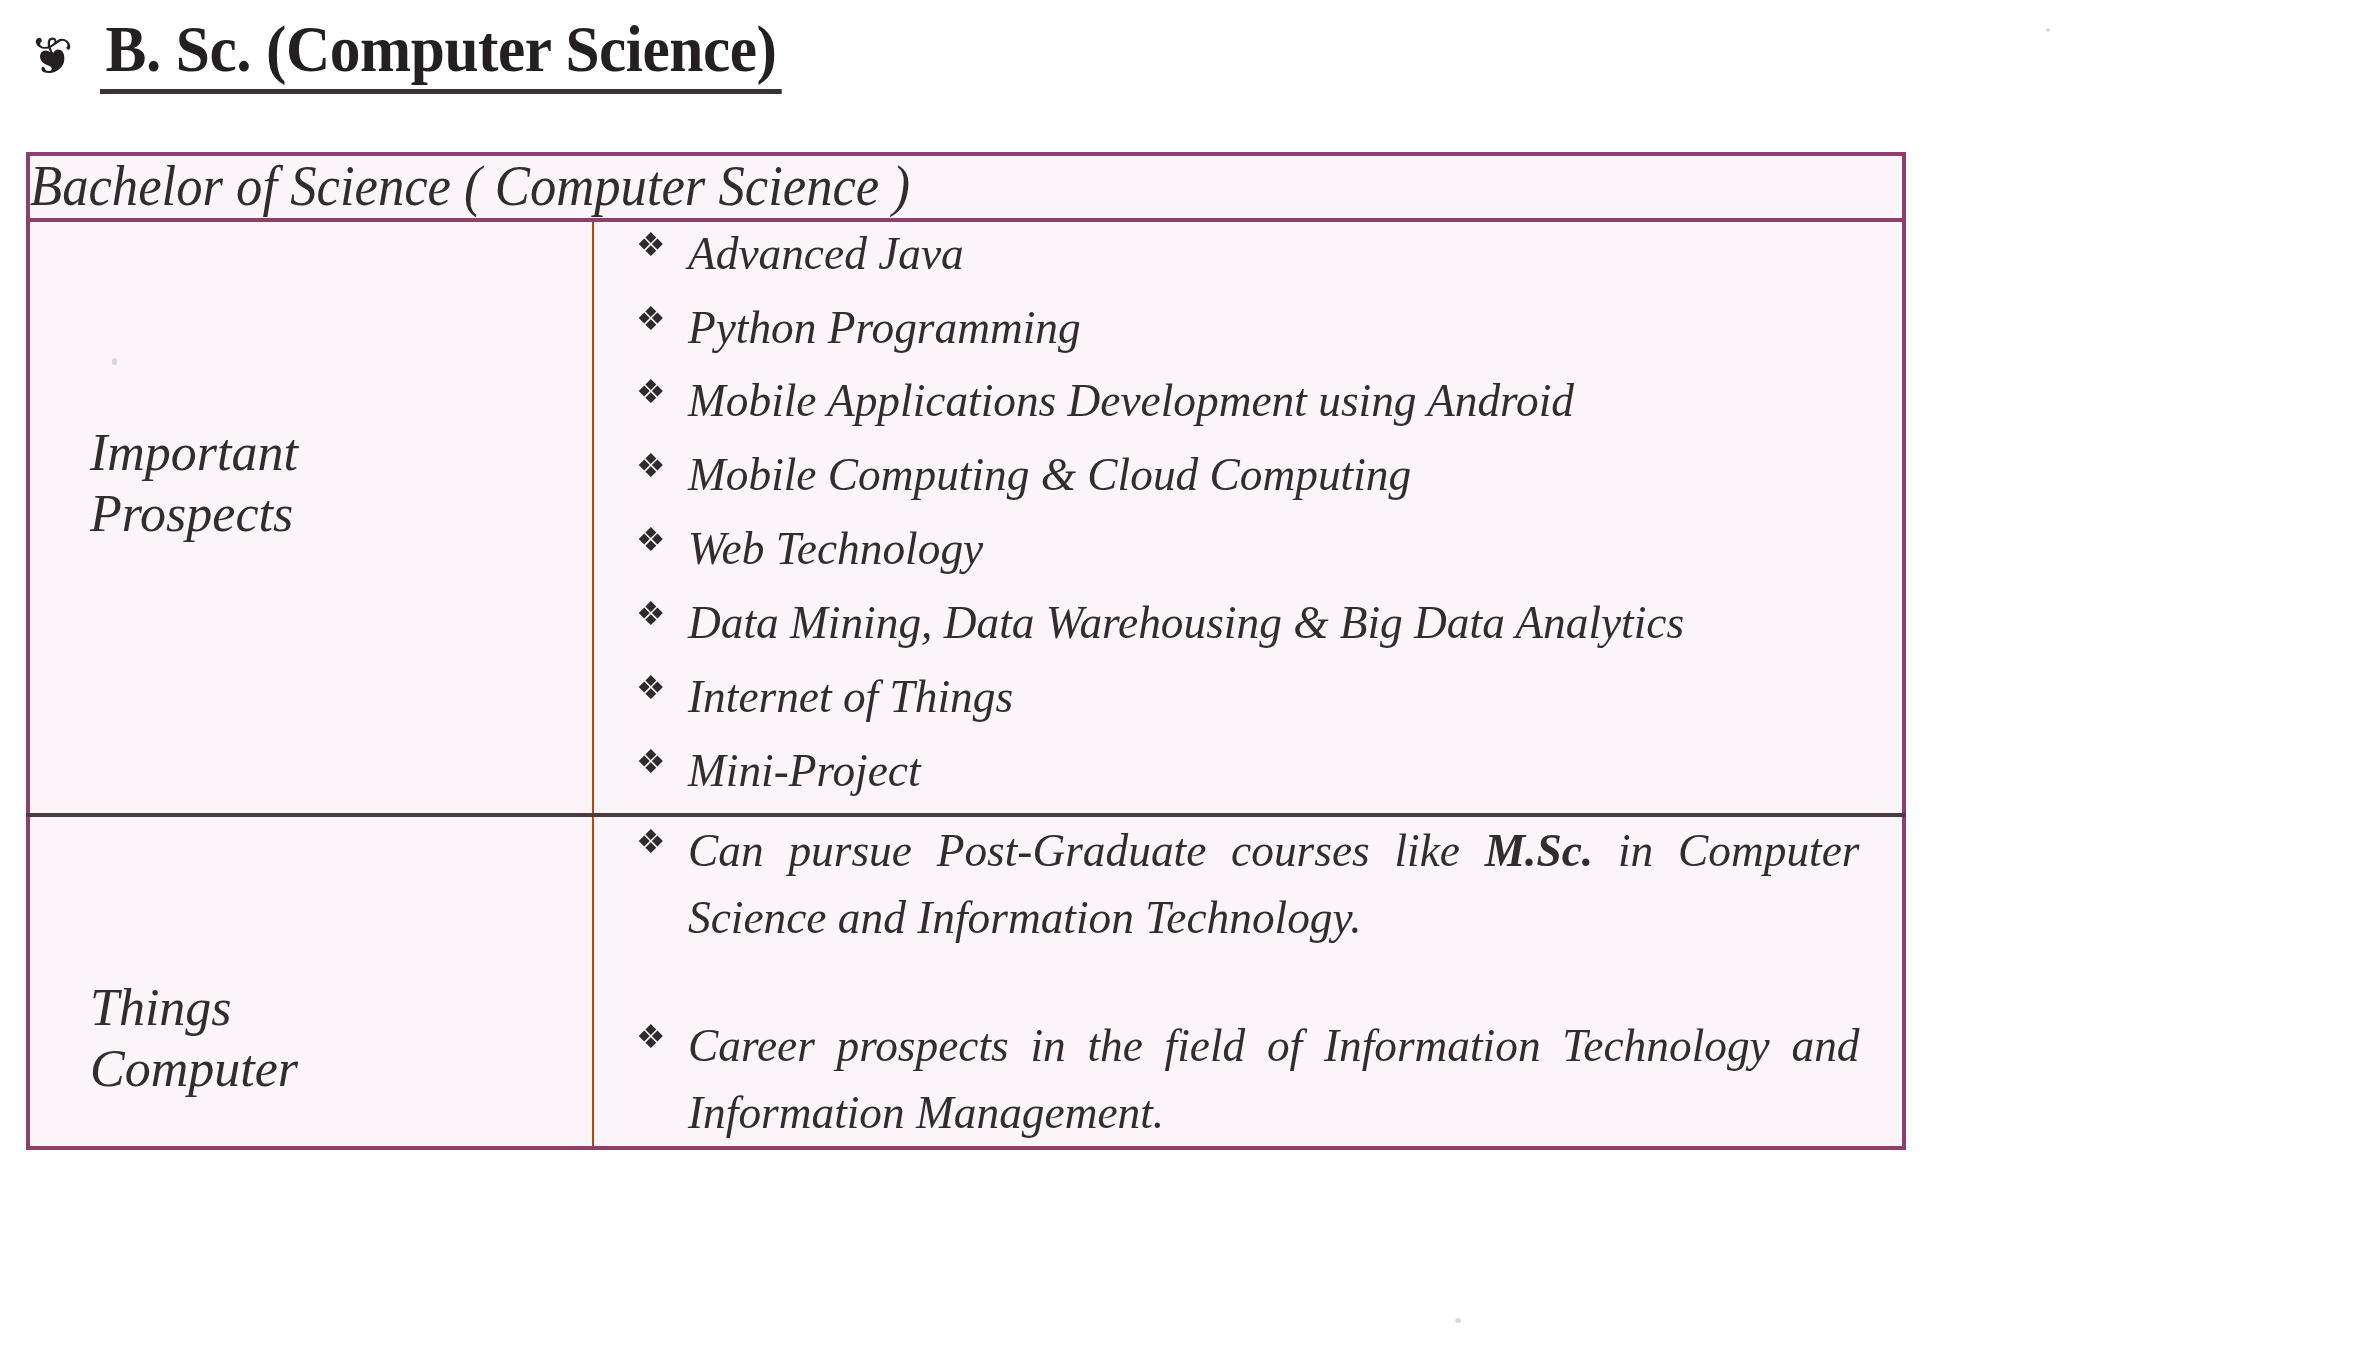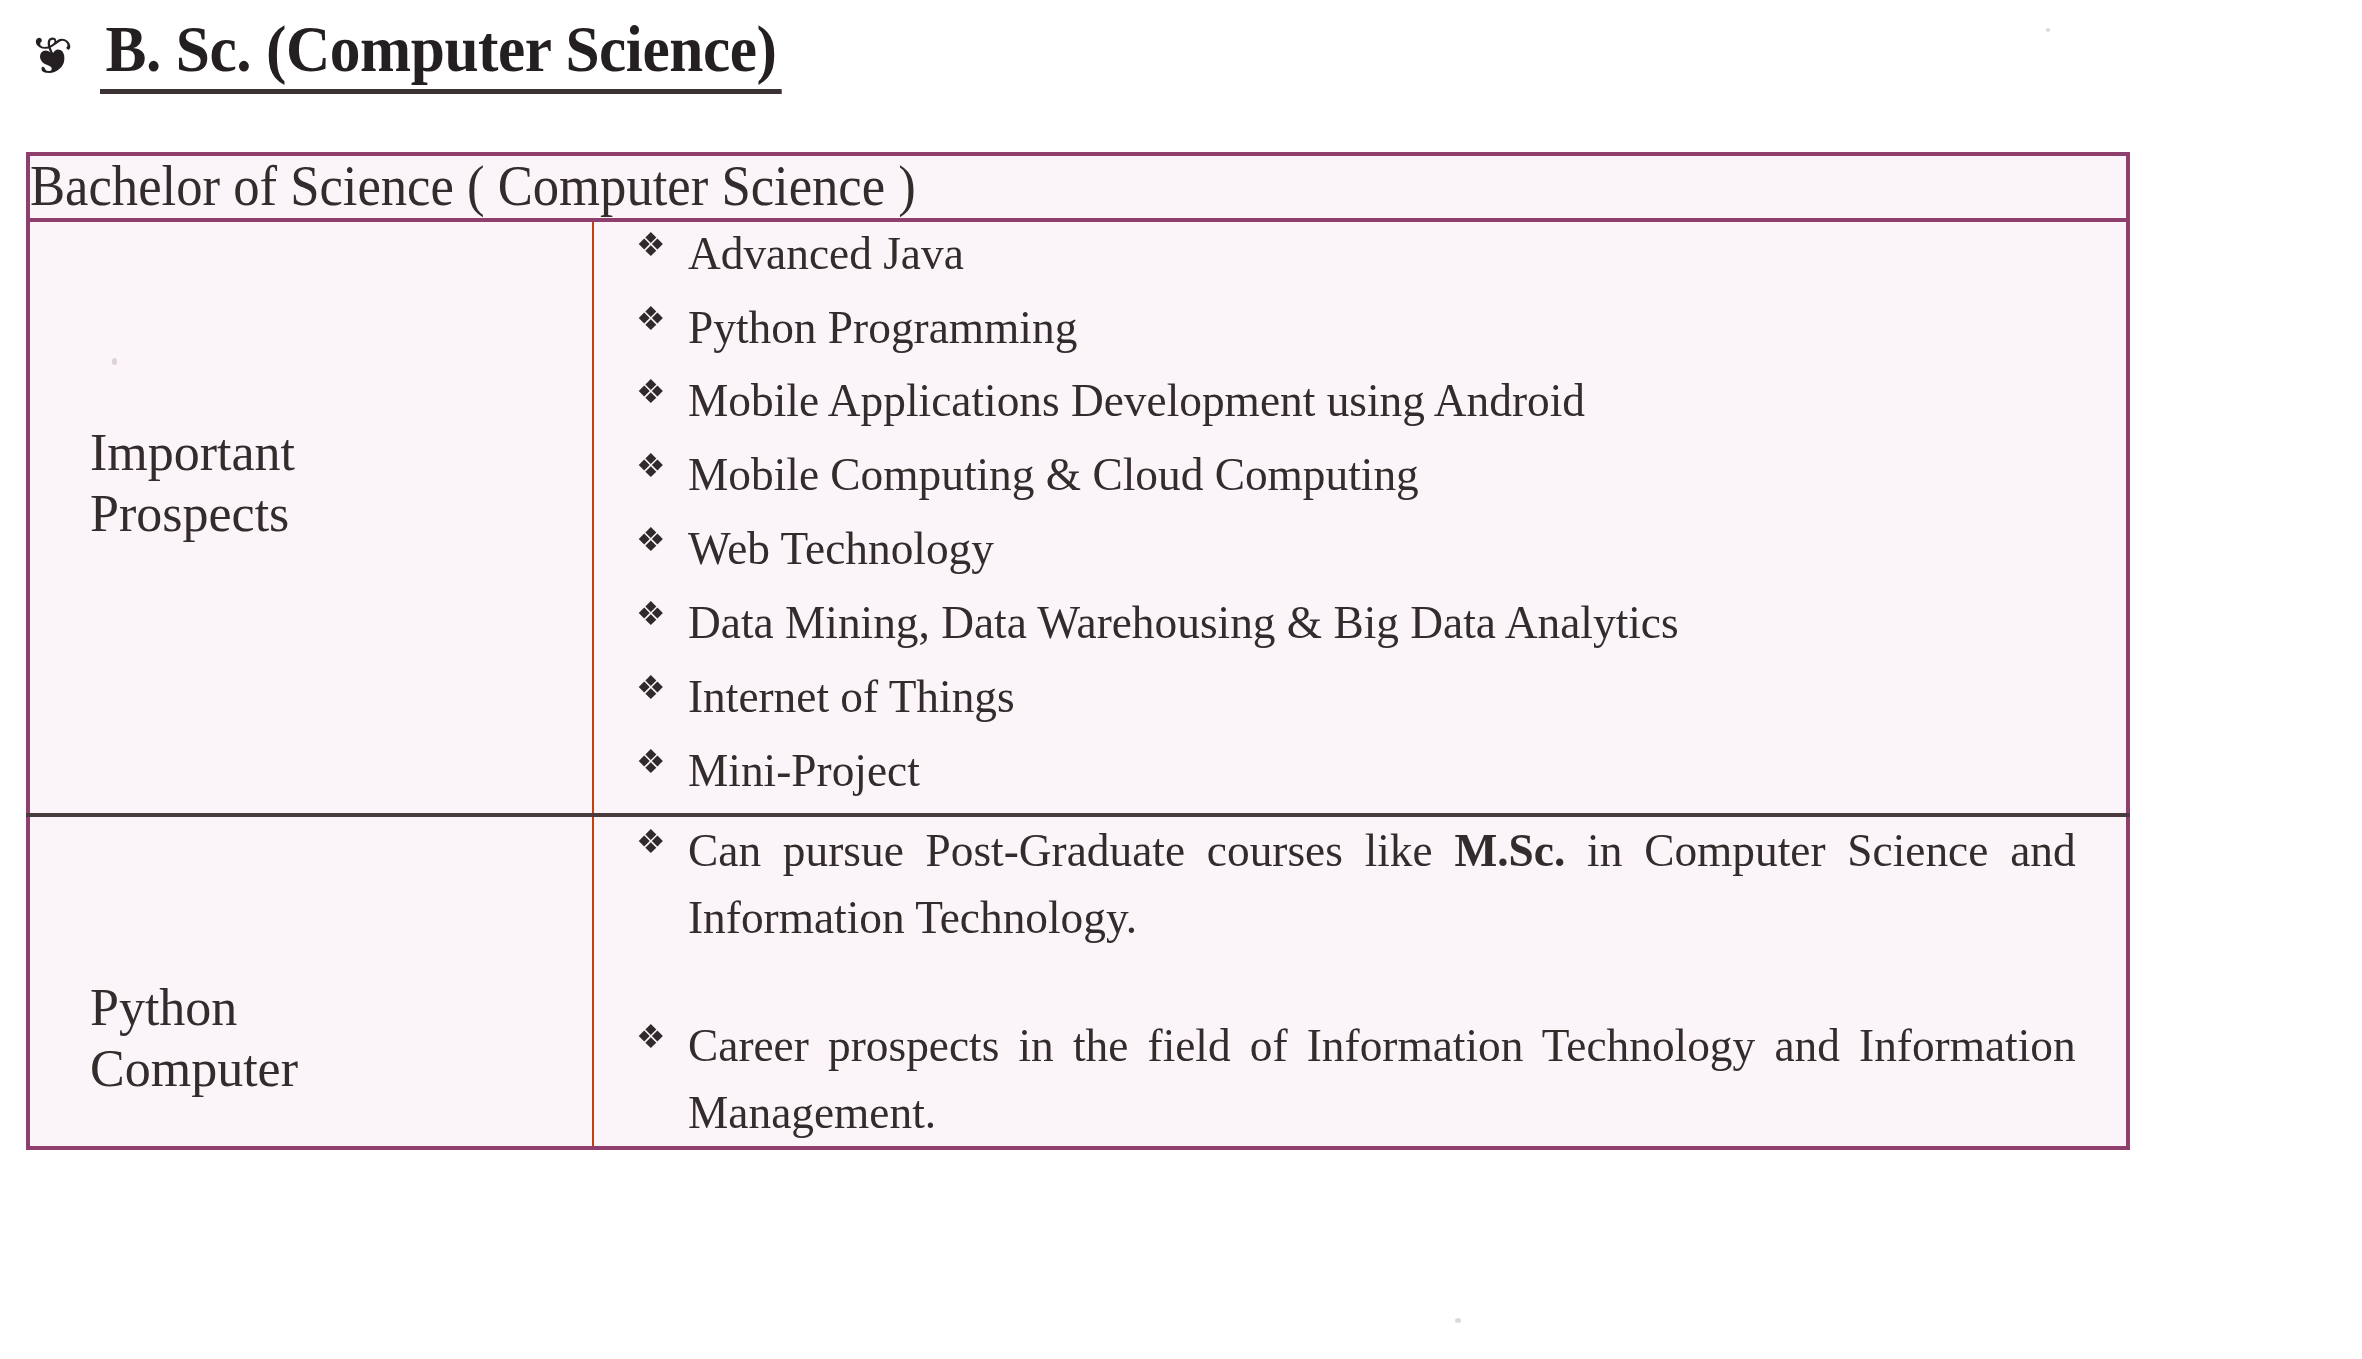--- a/index.html
+++ b/index.html
@@ -55,25 +55,26 @@
     transform: scaleX(0.93);
     transform-origin: left center;
     white-space: nowrap;
   }
 
   
   .course-table {
     position: absolute;
     left: 26px;
     top: 152px;
-    width: 2104px;
+    width: 1880px;
     border-collapse: collapse;
     table-layout: fixed;
     background: #84cc16;
     border: 4px solid #8e3f6e;
+    font-style: italic;
   }
   .course-table td {
     background: #fbf4f8;
     vertical-align: top;
     padding: 0;
   }
 
   
   .table-header-cell {
     border-bottom: 4px solid #8e3f6e;
@@ -241,21 +242,21 @@
                 <span class="bullet-glyph">❖</span>
                 <span class="bullet-text">Mini-Project</span>
               </li>
             </ul>
         </td>
       </tr>
 
       <tr class="row-divider">
         <td class="label-cell">
           <div class="label-inner label-future">
-            <div>Python</div>
+            <div>Things</div>
             <div>Computer</div>
           </div>
         </td>
         <td class="content-cell">
           <ul class="bullets prospects-list" id="prospects-list">
               <li>
                 <span class="bullet-glyph">❖</span>
                 <span class="bullet-text">Can pursue  Post-Graduate courses  like  <span class="bold-inline">M.Sc.</span>  in  Computer Science and Information Technology.</span>
               </li>
               <li>

